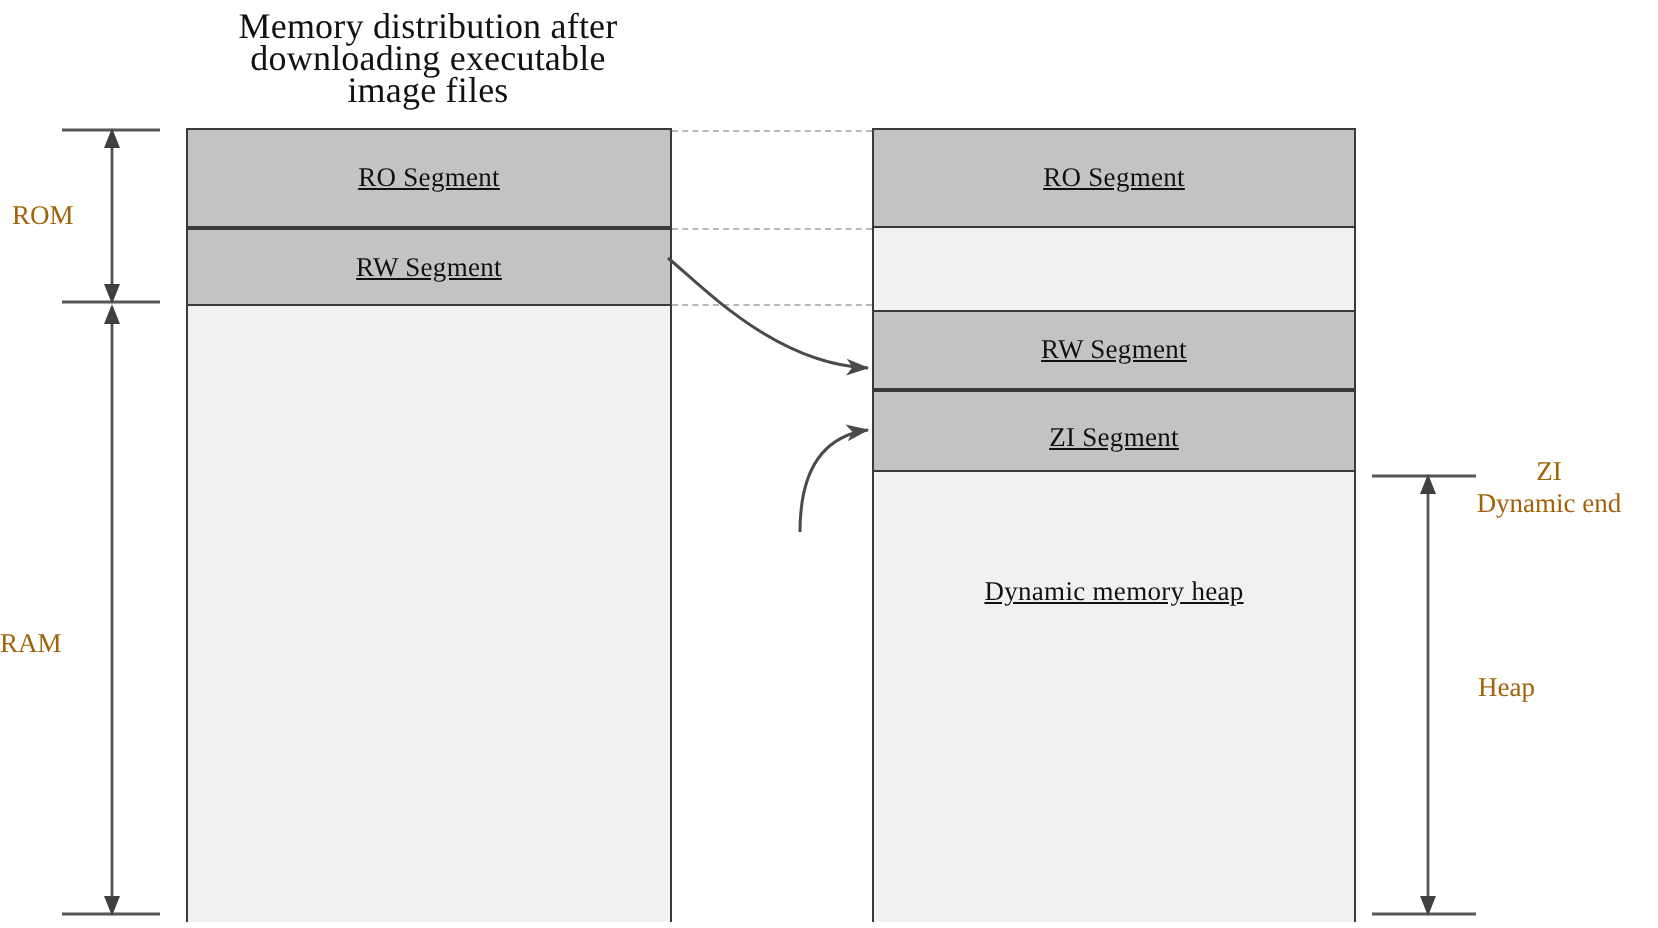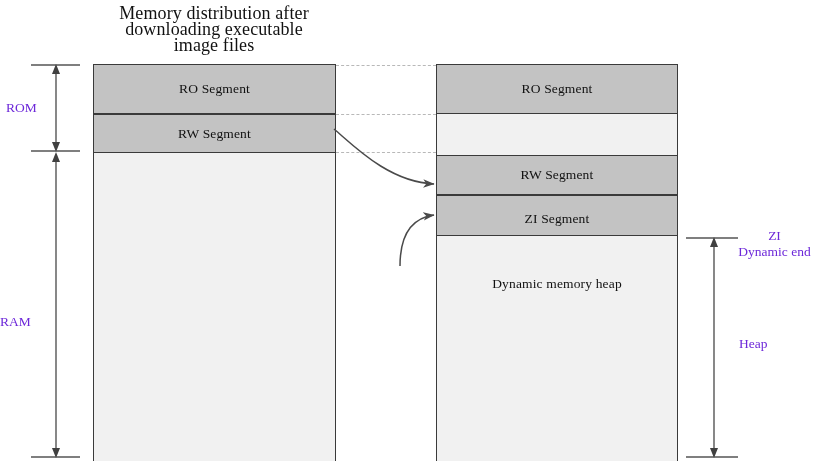--- a/index.html
+++ b/index.html
@@ -42,56 +42,57 @@
   .seg{
     position:absolute;
     left:-1px;
     box-sizing:border-box;
     display:flex;
     align-items:center;
     justify-content:center;
     font-size:13.5px;
     color:#111;
     letter-spacing:.15px;
+    text-decoration:underline;
   }
   .seg.filled{
     background:#c3c3c3;
     border-top:1.4px solid #3a3a3a;
     border-bottom:1.4px solid #3a3a3a;
     border-left:1.4px solid #3a3a3a;
     border-right:1.4px solid #3a3a3a;
   }
   .seg.blank{
     background:#f1f1f1;
     border-left:1.4px solid #3a3a3a;
     border-right:1.4px solid #3a3a3a;
   }
   .seg.heap{
     background:#f1f1f1;
     border-top:1.4px solid #3a3a3a;
     border-left:1.4px solid #3a3a3a;
     border-right:1.4px solid #3a3a3a;
     align-items:flex-start;
     justify-content:center;
-    padding-top:40px;
+    padding-top:52px;
   }
 
   
   .dashed{
     position:absolute;
     height:0;
     border-top:1px dashed #b8b8b8;
   }
 
   
   .bracket-svg{position:absolute;overflow:visible;}
   .meas-label{
     position:absolute;
     font-size:13.5px;
-    color:#6d28d9;
+    color:#a16207;
     white-space:nowrap;
   }
   .meas-label.multi{text-align:center;line-height:16px;}
 
   .arrow-svg{position:absolute;overflow:visible;pointer-events:none;}
 </style>
 </head>
 <body>
 
 <div id="canvas">

